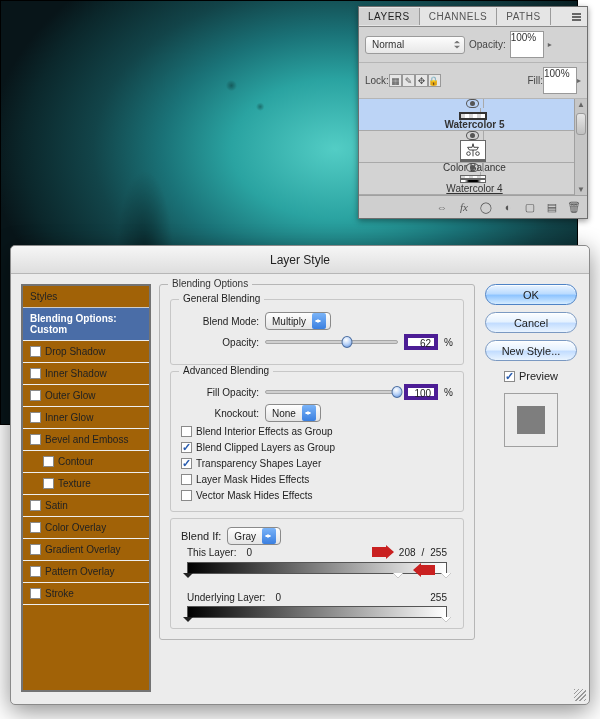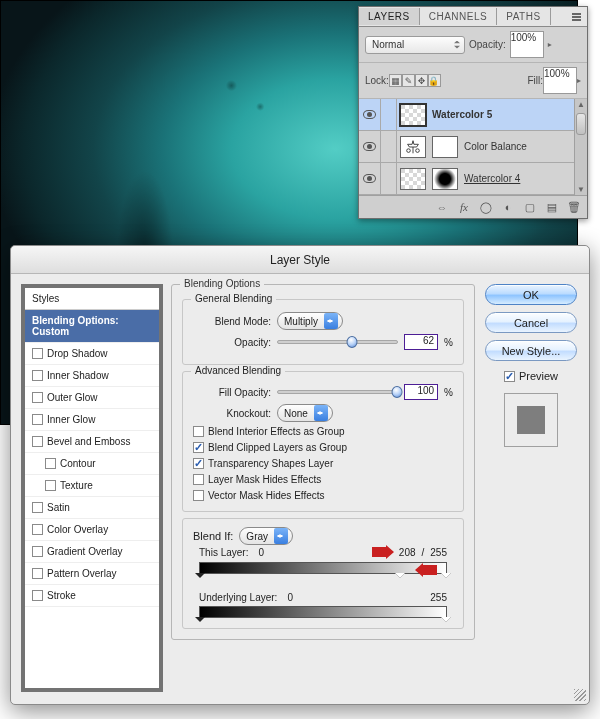--- a/index.html
+++ b/index.html
@@ -41,21 +41,21 @@
   height: 18px; display: flex; align-items: center; padding: 0 14px 0 6px; position: relative; font-size: 10px;
 }
 .lp-select::after { content: ""; position: absolute; right: 4px; top: 4px; width: 6px; height: 8px;
   background: linear-gradient(#777,#777); clip-path: polygon(0 35%,50% 0,100% 35%,0 35%,0 65%,50% 100%,100% 65%,0 65%); }
 .lp-input { width: 34px; height: 27px; background: #fff; border: 1px solid #999; font-size: 10px; text-align: left; padding-right: 2px; }
 .lp-label { font-size: 10px; color: #444; }
 .lp-row.lock { gap: 0; }
 .lock-icon { width: 13px; height: 13px; border: 1px solid #999; background: #e6e6e6; display: flex; align-items: center; justify-content: center; font-size: 9px; color: #555; }
 
 .layers-list { max-height: 110px; overflow: hidden; position: relative; }
-.layer-item { display: flex; align-items: center; border-bottom: 1px solid #a9a9a9; height: 32px; background: #d3d3d3; }
+.layer-item { display: flex; align-items: center; border-bottom: 1px solid #a9a9a9; height: 32px; background: #d3d3d3; flex-direction: column; }
 .layer-item.selected { background: #bcd4f6; }
 .eye-col { width: 22px; height: 100%; border-right: 1px solid #a9a9a9; display: flex; align-items: center; justify-content: center; }
 .eye { width: 13px; height: 9px; border: 1px solid #555; border-radius: 50%/60%; position: relative; }
 .eye::after { content: ""; position: absolute; left: 3px; top: 1px; width: 5px; height: 5px; background: #555; border-radius: 50%; }
 .link-col { width: 16px; height: 100%; border-right: 1px solid #a9a9a9; }
 .thumb { width: 26px; height: 22px; border: 1px solid #666; margin: 0 3px; background: #fff; }
 .thumb.trans { background:
   repeating-conic-gradient(#fff 0 25%, #d8d8d8 0 50%) 0 0/8px 8px; }
 .thumb.sel { outline: 2px solid #333; outline-offset: -1px; }
 .thumb.mask { background: #fff; }
@@ -75,46 +75,46 @@
 
 .dialog {
   position: absolute; left: 10px; top: 245px; width: 580px; height: 460px;
   background: #ececec; border: 1px solid #8a8a8a; border-radius: 5px;
   box-shadow: 0 6px 24px rgba(0,0,0,.45);
   font-size: 11px; color: #222;
 }
 .dlg-title { text-align: center; font-size: 12px; padding: 7px 0 6px; background: linear-gradient(#f6f6f6,#dedede); border-bottom: 1px solid #b6b6b6; border-radius: 5px 5px 0 0; }
 .dlg-body { display: flex; padding: 10px; gap: 8px; height: calc(100% - 30px); }
 
-.styles-col { width: 142px; border: 4px solid #737373; background: #ffffff; font-size: 10px; }
+.styles-col { width: 130px; border: 2px solid #737373; background: #a16207; font-size: 10px; }
 .styles-col .hdr { padding: 5px 7px; border-bottom: 1px solid #ccc; }
 .styles-col .item { padding: 5px 7px; border-bottom: 1px solid #eee; display:flex; align-items:center; gap:4px; }
 .styles-col .item.selected { background: #4a6da7; color: #fff; font-weight: bold; }
 .styles-col .item.indent { padding-left: 20px; }
 .chk { width:11px; height:11px; border:1px solid #8a8a8a; background:#fff; display:inline-block; position:relative; }
 .chk.checked::after { content:"✓"; position:absolute; left:0; top:-2px; font-size:11px; color:#2a5db0; font-weight:bold; }
 
 .center-col { flex: 1; display:flex; flex-direction:column; gap:7px; }
 .group { border:1px solid #b6b6b6; border-radius:3px; padding:8px 10px 10px; position:relative; }
 .group > .g-title { position:absolute; top:-7px; left:8px; background:#ececec; padding:0 4px; font-size:10px; color:#333; }
 .sub { border:1px solid #c7c7c7; border-radius:3px; padding:8px 10px 10px; position:relative; margin-top:6px; }
 .sub > .g-title { position:absolute; top:-7px; left:8px; background:#ececec; padding:0 4px; font-size:10px; }
 .form-row { display:flex; align-items:center; gap:6px; margin:4px 0; }
 .form-row .lbl { width:78px; text-align:right; font-size:10px; }
 .mac-select {
-  background: linear-gradient(#fefefe,#e4e4e4); border:1px solid #8a8a8a; border-radius:9px;
+  background: linear-gradient(#fefefe,#e4e4e4); border:1px solid #8a8a8a; border-radius:4px;
   height:18px; display:flex; align-items:center; padding:0 4px 0 6px; font-size:10px; position:relative;
 }
 .mac-select .btn { width:14px; height:16px; margin-left:6px; background: linear-gradient(#7bb4f8,#3a7fe0); border-radius:2px; position:relative; }
 .mac-select .btn::before { content:""; position:absolute; left:3px; top:3px; border:3px solid transparent; border-bottom-color:#fff; }
 .mac-select .btn::after { content:""; position:absolute; left:3px; bottom:3px; border:3px solid transparent; border-top-color:#fff; }
 
 .slider-track { position:relative; height:4px; background:#cfcfcf; border:1px solid #a6a6a6; border-radius:2px; flex:1; min-width:120px; }
 .slider-thumb { position:absolute; top:-5px; width:11px; height:12px; background: radial-gradient(circle at 40% 30%, #fff, #b9d3f8 50%, #5b8bd8); border:1px solid #4a6da0; border-radius:50%; transform:translateX(-50%); }
-.numbox { width:34px; height:16px; border:1px solid #4c1d95; background:#fff; font-size:10px; text-align:right; padding-right:3px; }
+.numbox { width:34px; height:16px; border:4px solid #4c1d95; background:#fff; font-size:10px; text-align:right; padding-right:3px; }
 .pct { font-size:10px; }
 
 .chanrow { display:flex; align-items:center; gap:9px; }
 .chanrow .lbl { width:78px; text-align:right; }
 .chanrow label { display:flex; align-items:center; gap:3px; font-size:10px;}
 
 .optlist { display:flex; flex-direction:column; gap:5px; }
 .optlist label { display:flex; align-items:center; gap:4px; font-size:10px; }
 
 .blendif { }

